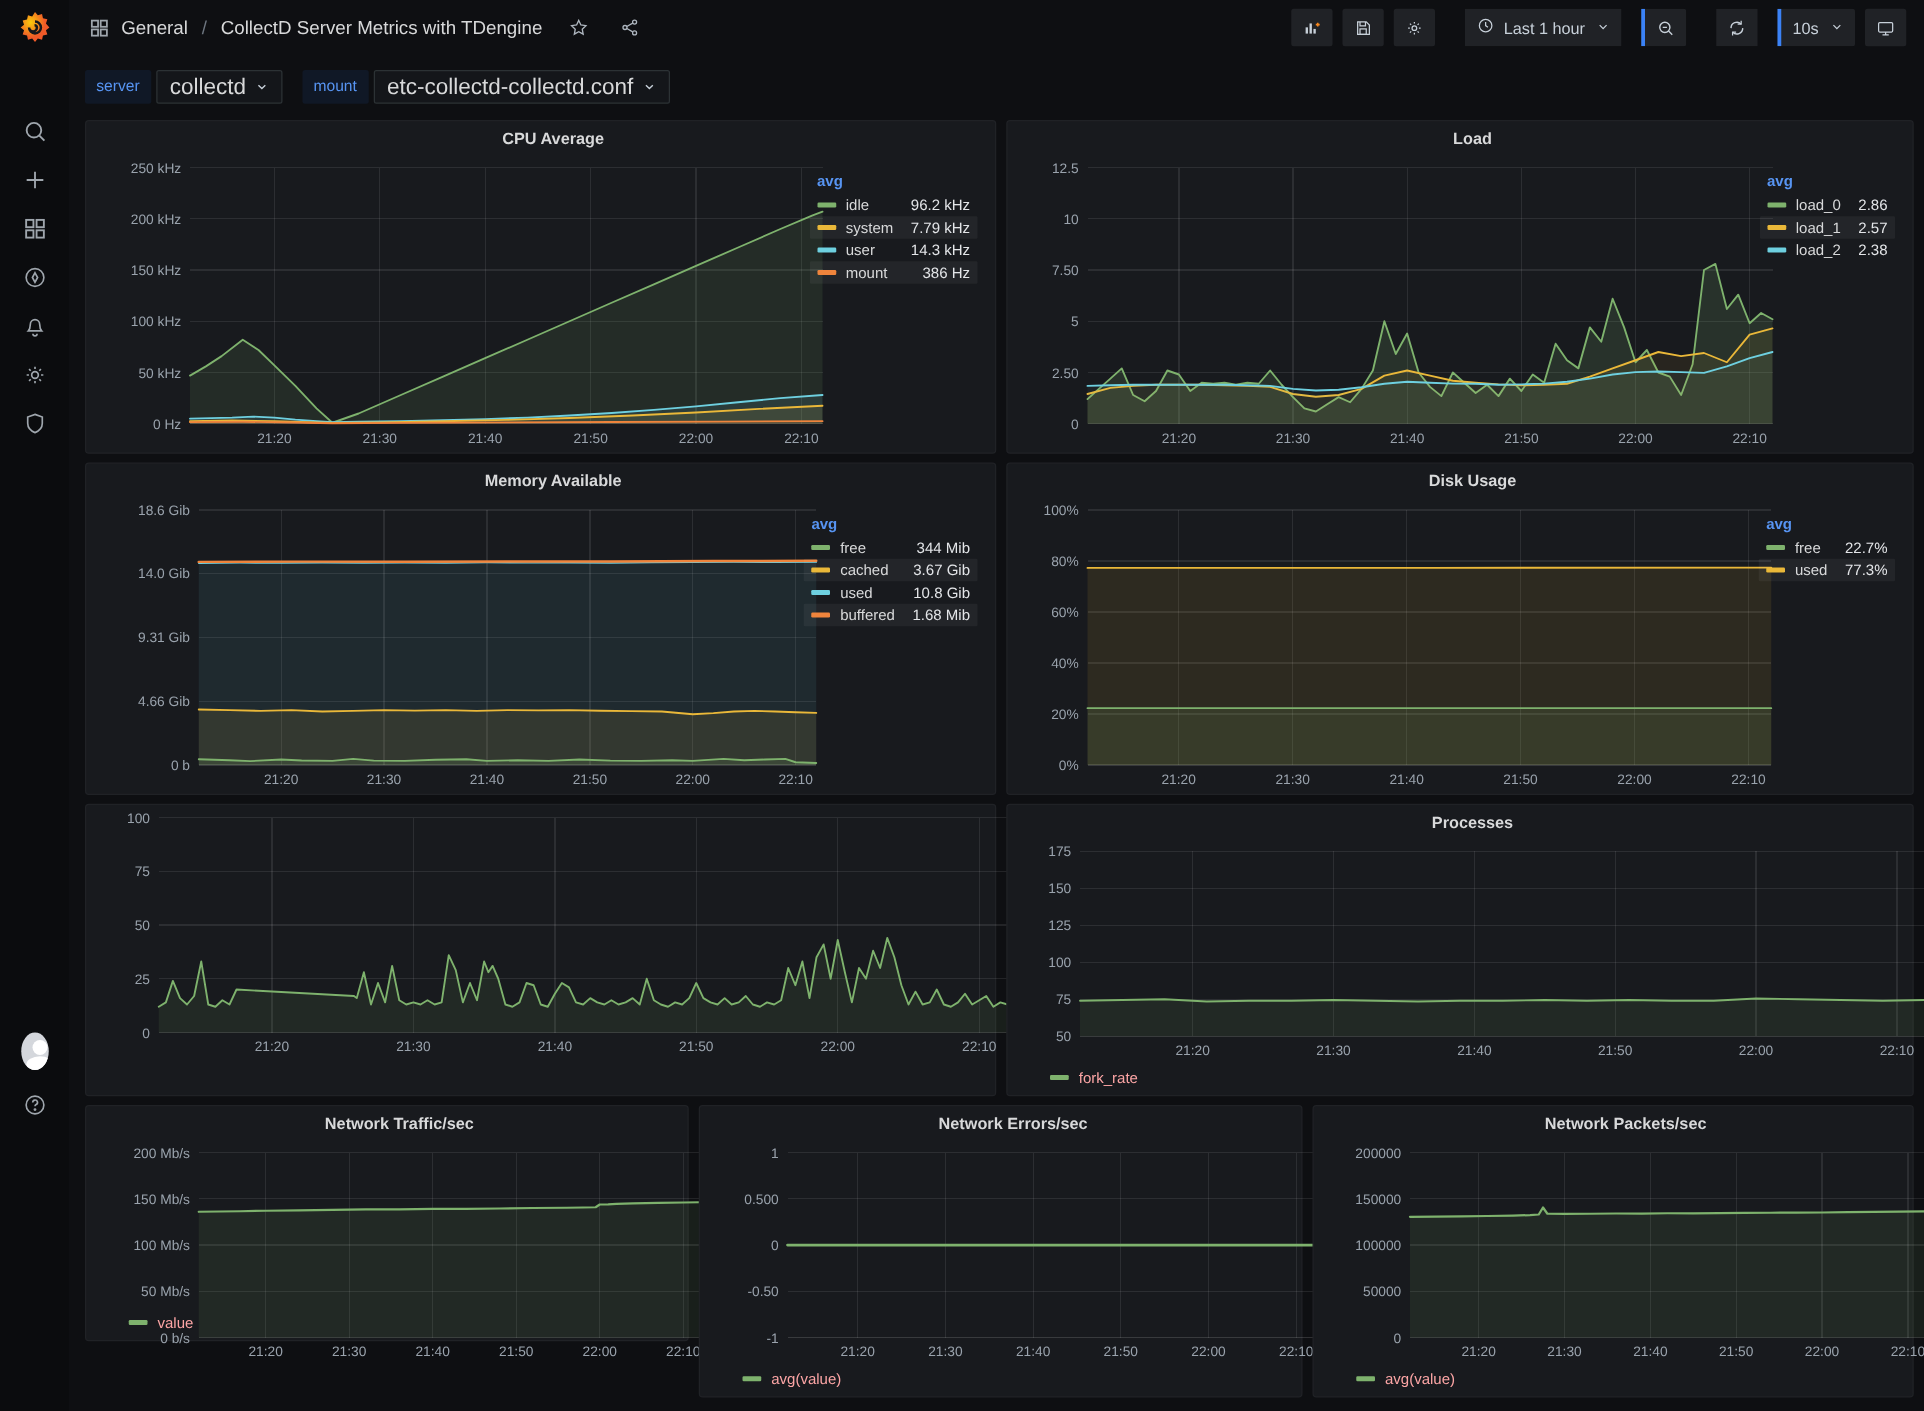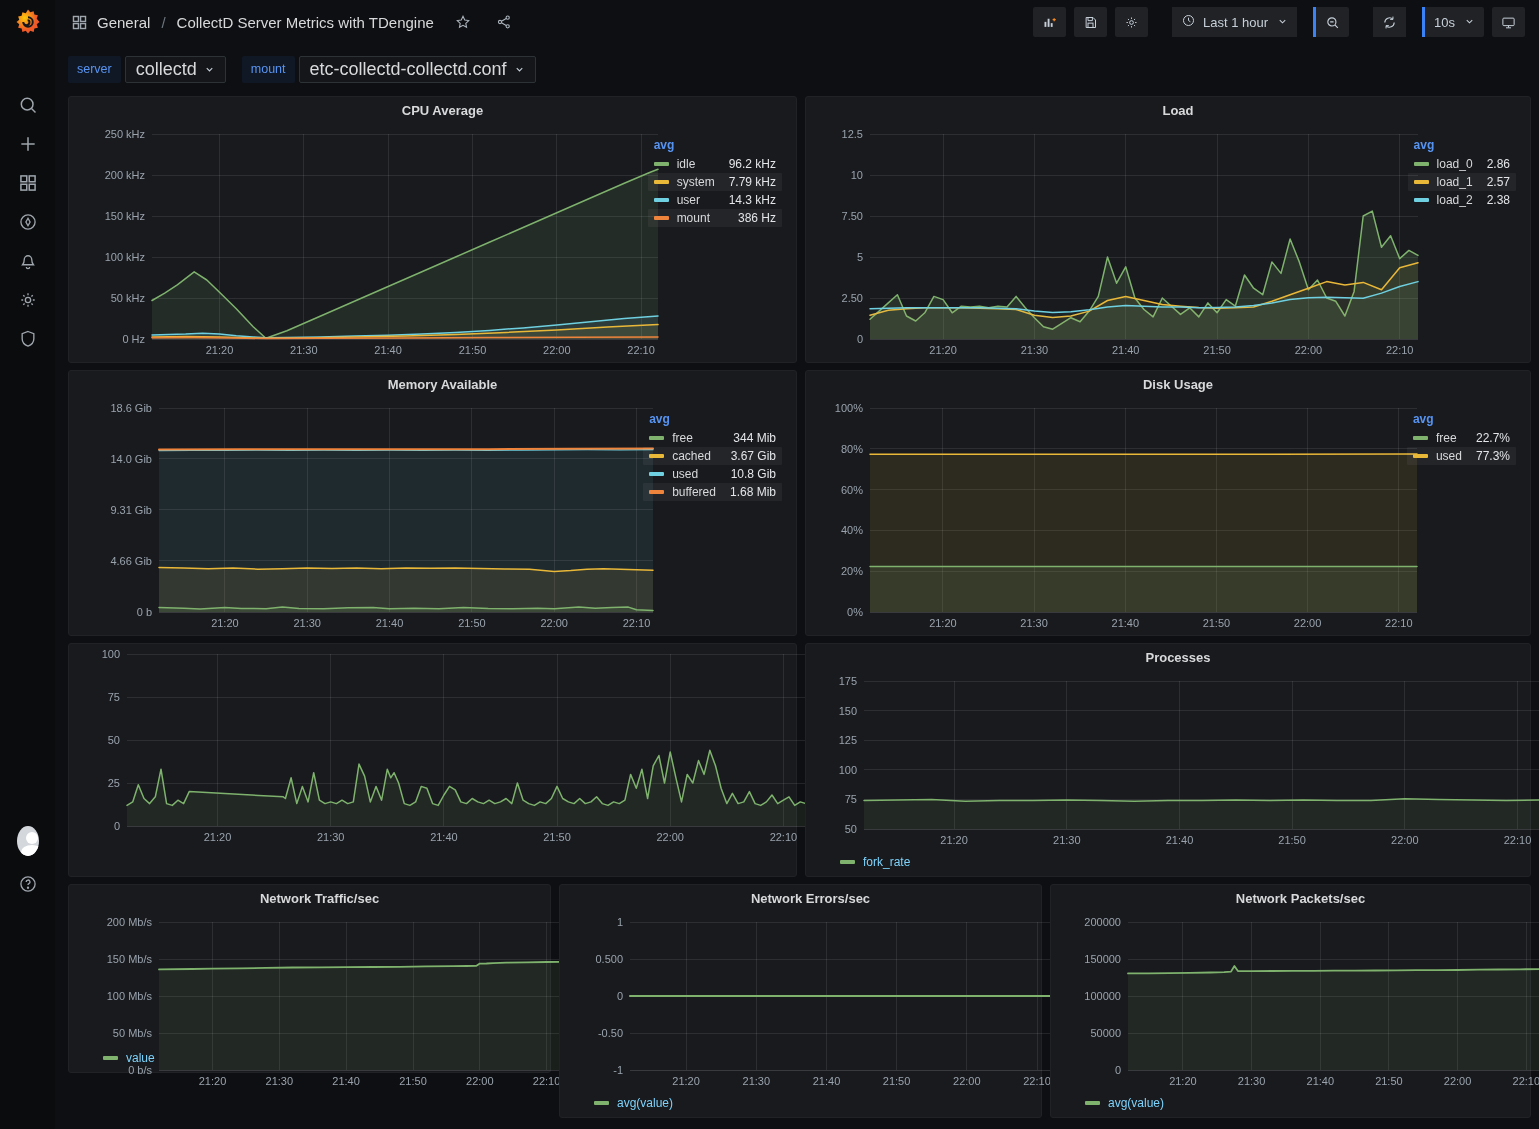--- a/index.html
+++ b/index.html
@@ -40,21 +40,21 @@
   .panel-body { flex:1; display:flex; min-height:0; padding:0 4px 2px 4px; }
   .panel-main { flex:1; display:flex; flex-direction:column; min-width:0; }
   .plot { flex:1; min-height:0; min-width:0; }
   .legend-right { flex:0 0 auto; min-width:112px; padding:12px 10px 0 4px; font-size:12px; }
   .lg-head { text-align:left; color:#5794f2; font-weight:700; padding:2px 6px 3px 6px; }
   .lg-row { display:flex; align-items:center; padding:2px 6px; border-radius:1px; cursor:pointer; }
   .lg-row.alt { background:rgba(255,255,255,0.05); }
   .lg-name { color:#d8d9da; }
   .lg-val { margin-left:auto; padding-left:14px; color:#e3e5e8; }
   .sw { display:inline-block; width:15px; height:4px; border-radius:1px; margin-right:8px; flex:0 0 15px; }
-  .legend-bottom { flex:0 0 24px; display:flex; align-items:center; gap:6px; padding-left:10px; font-size:12px; color:#7dd3fc;margin-top:34px; }
+  .legend-bottom { flex:0 0 24px; display:flex; align-items:center; gap:6px; padding-left:10px; font-size:12px; color:#fca5a5;margin-top:34px; }
   .lg-brow { display:flex; align-items:center; cursor:pointer; }
   svg text.tick { fill:#9aa3ad; font-size:11px; font-family:"Liberation Sans",sans-serif; }
   svg line.grid { stroke:rgba(255,255,255,0.09); stroke-width:1; shape-rendering:crispEdges; }
   svg line.base { stroke:rgba(255,255,255,0.14); }
   
   .avatar-circle { width:30px; height:30px; border-radius:50%; background:#d4d7dc; position:relative; overflow:hidden; }
   .avatar-circle .head { position:absolute; left:9px; top:6px; width:12px; height:12px; background:#fff; border-radius:50%; }
   .avatar-circle .bodyp { position:absolute; left:4px; top:19px; width:22px; height:14px; background:#fff; border-radius:50%; }
 </style>
 </head>

